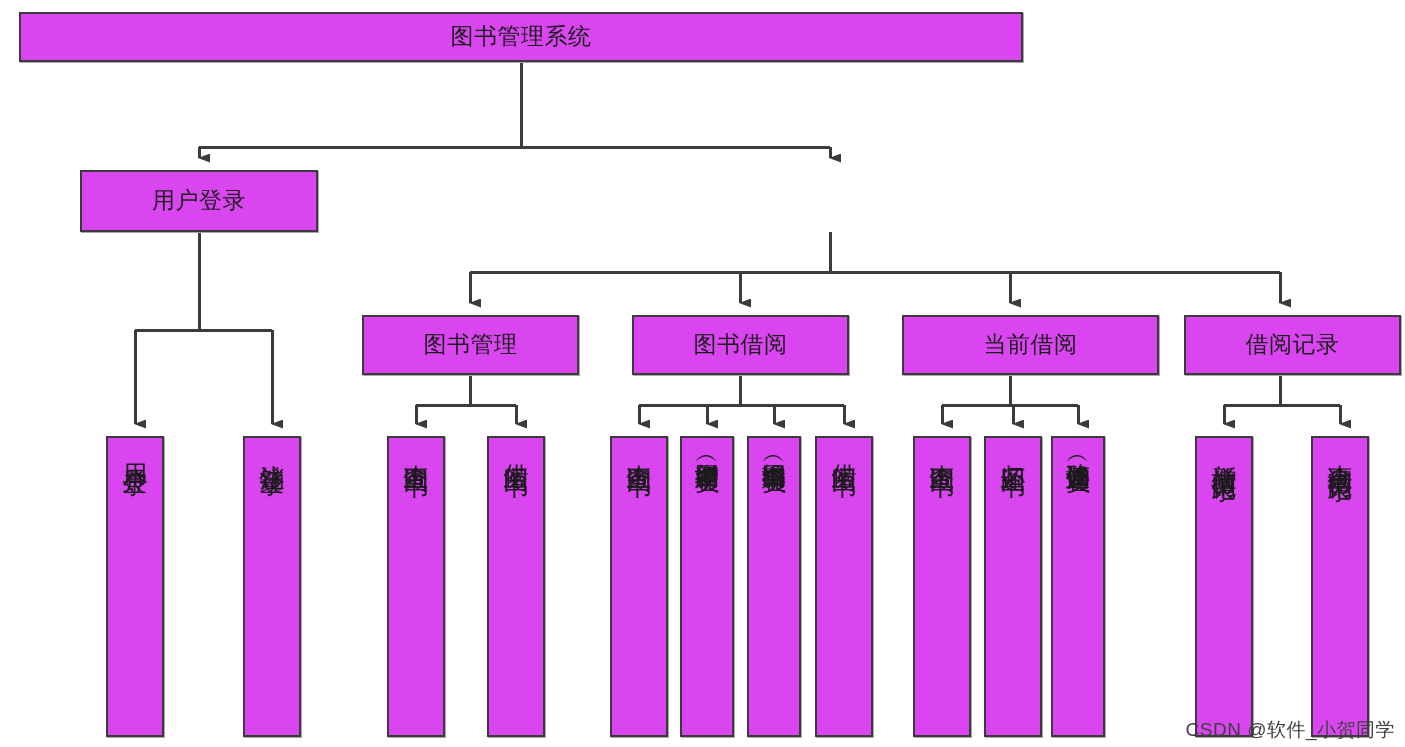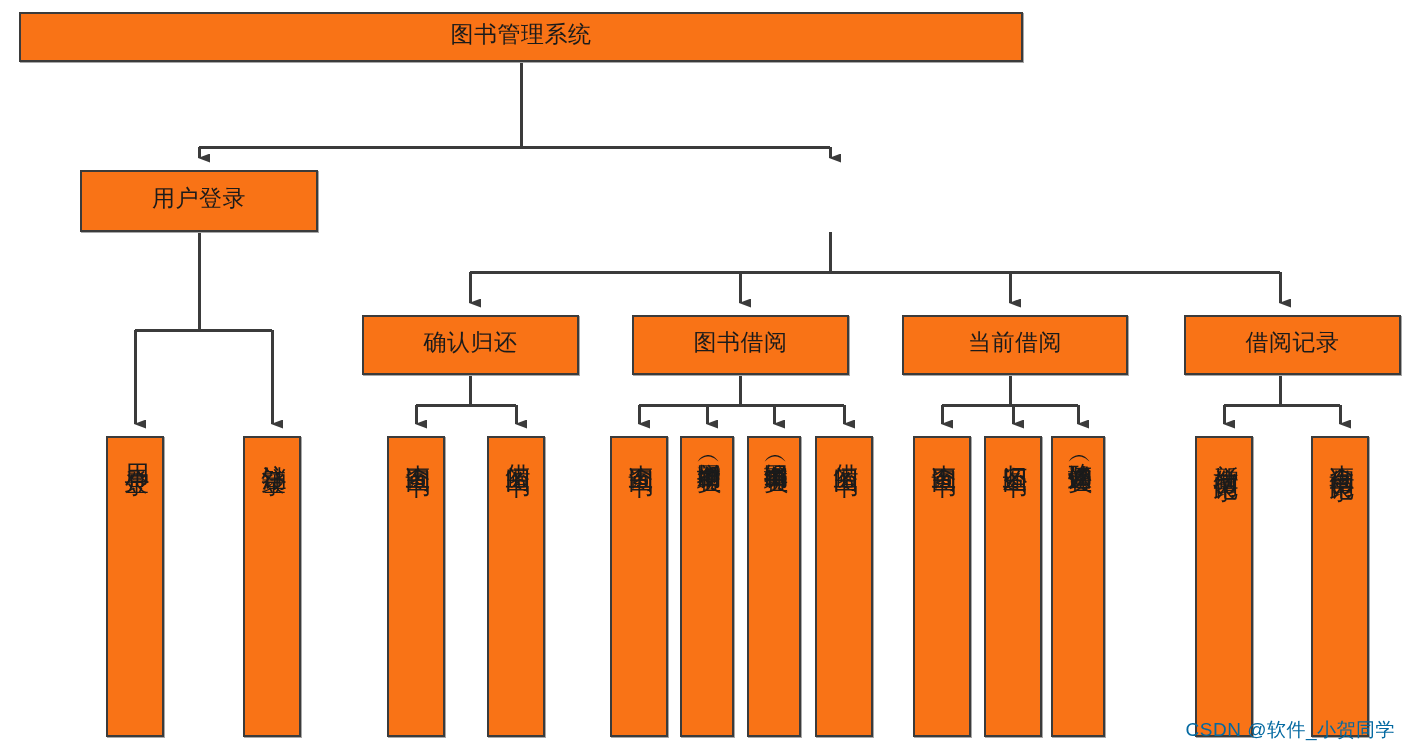--- a/index.html
+++ b/index.html
@@ -20,28 +20,27 @@
   #diagram-svg {
     position: absolute;
     left: 0;
     top: 0;
     width: 1405px;
     height: 747px;
   }
   .node-box {
     position: absolute;
     box-sizing: border-box;
-    background: #f97316;
+    background: #d946ef;
     border: 2px solid #3b3b3b;
     box-shadow: 1px 1px 0 0 #a8a8a8;
     display: flex;
     align-items: center;
     justify-content: center;
     color: #1b1b1b;
-    font-family: Liberation Mono, monospace;
   }
   .node-label {
     display: block;
     text-align: center;
     line-height: 1.12;
     white-space: pre;
   }
   .h-node .node-label {
     font-size: 23px;
     letter-spacing: 0.5px;
@@ -60,21 +59,21 @@
   }
   .v-node.v-long .node-label {
     font-size: 24px;
     letter-spacing: 1px;
   }
   #watermark {
     position: absolute;
     right: 10px;
     bottom: 4px;
     font-size: 19px;
-    color: #0369a1;
+    color: #404040;
     letter-spacing: 0.5px;
     white-space: nowrap;
     pointer-events: none;
   }
 </style>
 </head>
 <body>
 
 <div id="stage">
 
@@ -131,26 +130,26 @@
 
   <div class="node-box h-node" style="left:19px; top:12px; width:1004px; height:50px;">
     <span class="node-label">图书管理系统</span>
   </div>
 
   <div class="node-box h-node" style="left:80px; top:170px; width:238px; height:62px;">
     <span class="node-label">用户登录</span>
   </div>
 
   <div class="node-box h-node" style="left:362px; top:315px; width:217px; height:60px;">
-    <span class="node-label">确认归还</span>
+    <span class="node-label">图书管理</span>
   </div>
   <div class="node-box h-node" style="left:632px; top:315px; width:217px; height:60px;">
     <span class="node-label">图书借阅</span>
   </div>
-  <div class="node-box h-node" style="left:902px; top:315px; width:226px; height:60px;">
+  <div class="node-box h-node" style="left:902px; top:315px; width:257px; height:60px;">
     <span class="node-label">当前借阅</span>
   </div>
   <div class="node-box h-node" style="left:1172px; top:315px; width:217px; height:60px;margin-left:12px;">
     <span class="node-label">借阅记录</span>
   </div>
 
   <div class="node-box v-node" style="left:106px; top:436px; width:58px; height:301px;">
     <span class="node-label">用户登录</span>
   </div>
   <div class="node-box v-node" style="left:243px; top:436px; width:58px; height:301px;">

